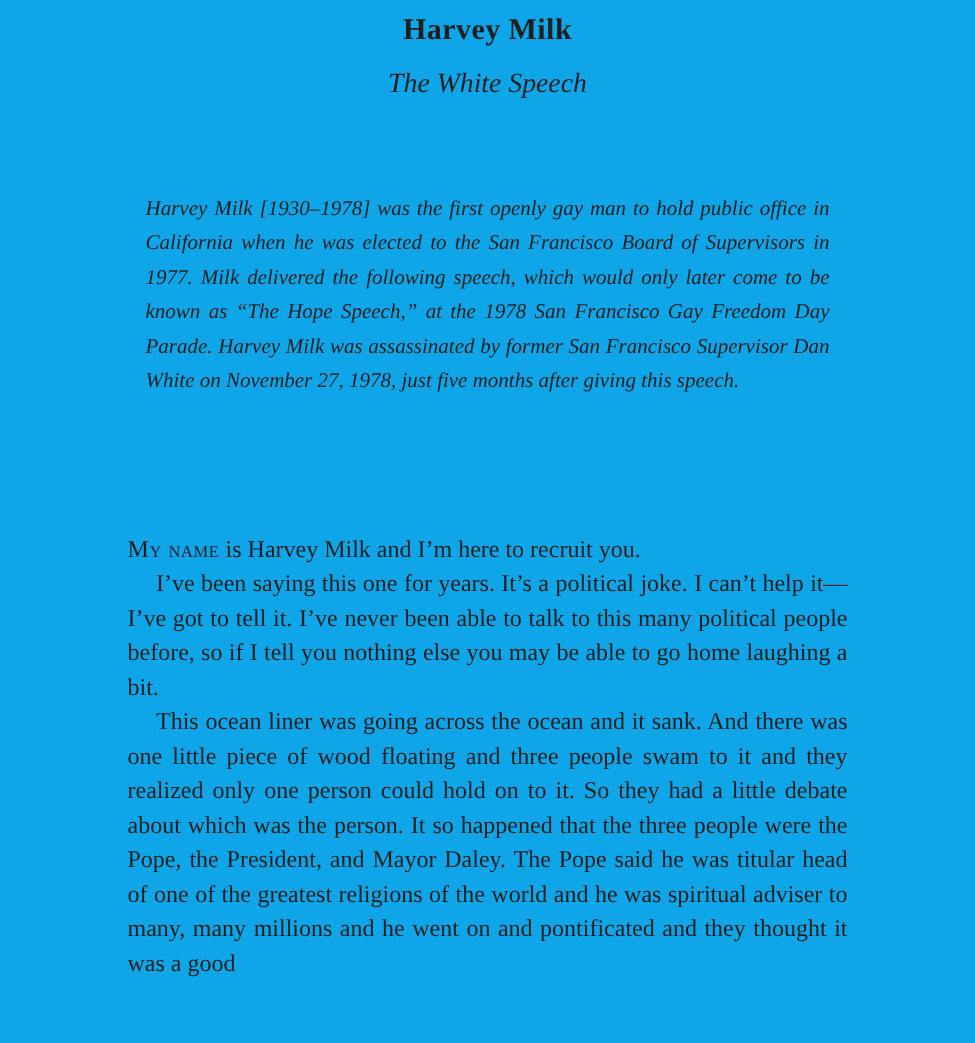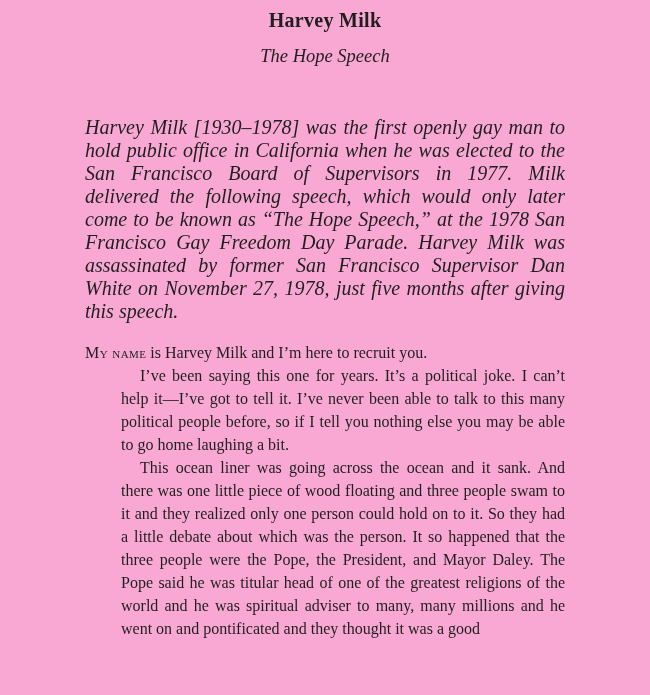--- a/index.html
+++ b/index.html
@@ -4,21 +4,21 @@
 <style>
   html, body {
     margin: 0;
     padding: 0;
     background: #ffffff;
   }
   .page {
     position: relative;
     width: 650px;
     height: 695px;
-    background: #f9a8d4;
+    background: #0ea5e9;
     font-family: "Liberation Serif", "DejaVu Serif", serif;
     color: #1f1f1f;
     overflow: hidden;
   }
   .header {
     position: absolute;
     left: 85px;
     top: 8px;
     width: 480px;
     text-align: center;
@@ -40,43 +40,42 @@
     font-size: 18.5px;
     line-height: 23px;
   }
   .intro {
     position: absolute;
     left: 85px;
     top: 116px;
     width: 480px;
   }
   .intro-p {
-    margin: 0;
+    margin: 12px;
     font-style: italic;
-    font-size: 20px;
+    font-size: 14px;
     line-height: 23px;
     text-align: justify;
     hyphens: none;
   }
   .bodytext {
     position: absolute;
     left: 85px;
-    top: 341px;
+    top: 355px;
     width: 480px;
   }
   .para {
     margin: 0;
     font-size: 16px;
     line-height: 23px;
     text-align: justify;
     hyphens: none;
   }
   .para.indent {
     text-indent: 19px;
-    margin-left: 36px;
   }
   .smallcaps {
     font-variant: small-caps;
     letter-spacing: 0.4px;
   }
   .folio {
     position: absolute;
     left: 85px;
     top: 666px;
     width: 480px;
@@ -85,21 +84,21 @@
     line-height: 20px;
   }
 </style>
 </head>
 <body>
 
 <div class="page">
 
   <header class="header">
     <h1 class="title">Harvey Milk</h1>
-    <div class="subtitle">The Hope Speech</div>
+    <div class="subtitle">The White Speech</div>
   </header>
 
   <section class="intro">
     <p class="intro-p">Harvey Milk [1930–1978] was the first openly gay man to hold public office in California when he was elected to the San Francisco Board of Supervisors in 1977. Milk delivered the following speech, which would only later come to be known as “The Hope Speech,” at the 1978 San Francisco Gay Freedom Day Parade. Harvey Milk was assassinated by former San Francisco Supervisor Dan White on November 27, 1978, just five months after giving this speech.</p>
   </section>
 
   <section class="bodytext">
     <p class="para"><span class="smallcaps">My name</span><span> is Harvey Milk and I’m here to recruit you.</span></p>
     <p class="para indent">I’ve been saying this one for years. It’s a political joke. I can’t help it—I’ve got to tell it. I’ve never been able to talk to this many political people before, so if I tell you nothing else you may be able to go home laughing a bit.</p>
     <p class="para indent">This ocean liner was going across the ocean and it sank. And there was one little piece of wood floating and three people swam to it and they realized only one person could hold on to it. So they had a little debate about which was the person. It so happened that the three people were the Pope, the President, and Mayor Daley. The Pope said he was titular head of one of the greatest religions of the world and he was spiritual adviser to many, many millions and he went on and pontificated and they thought it was a good</p>

